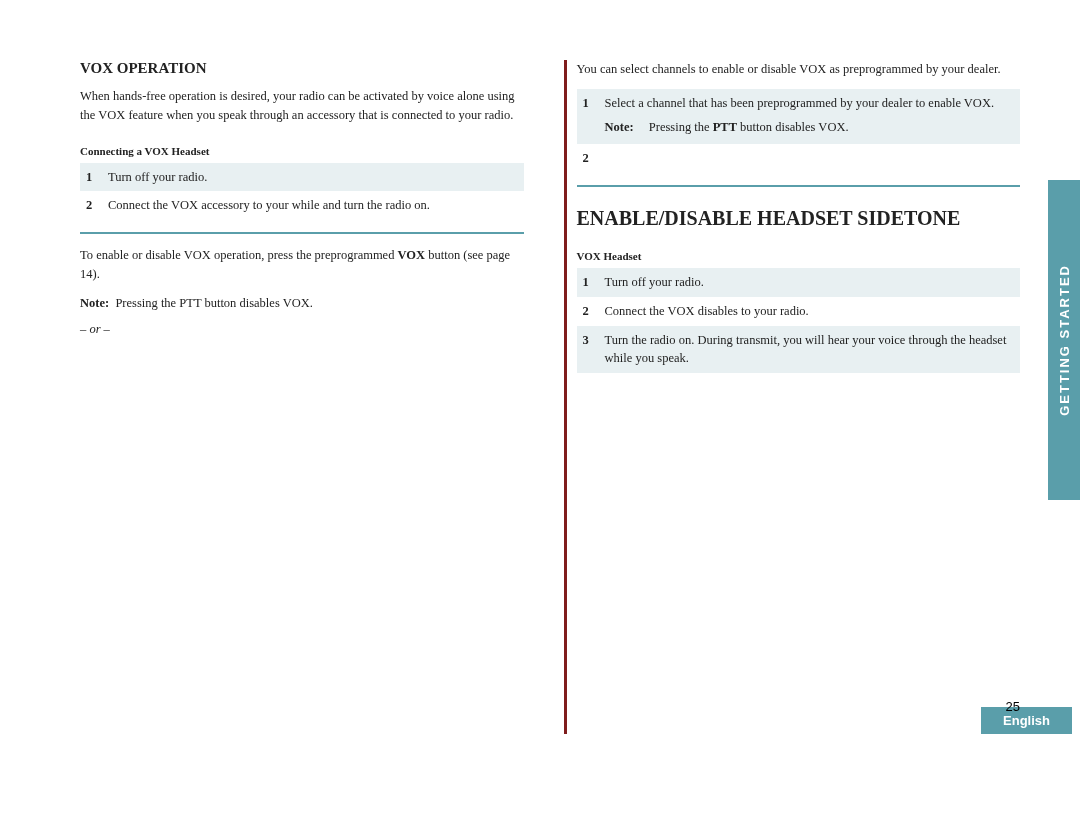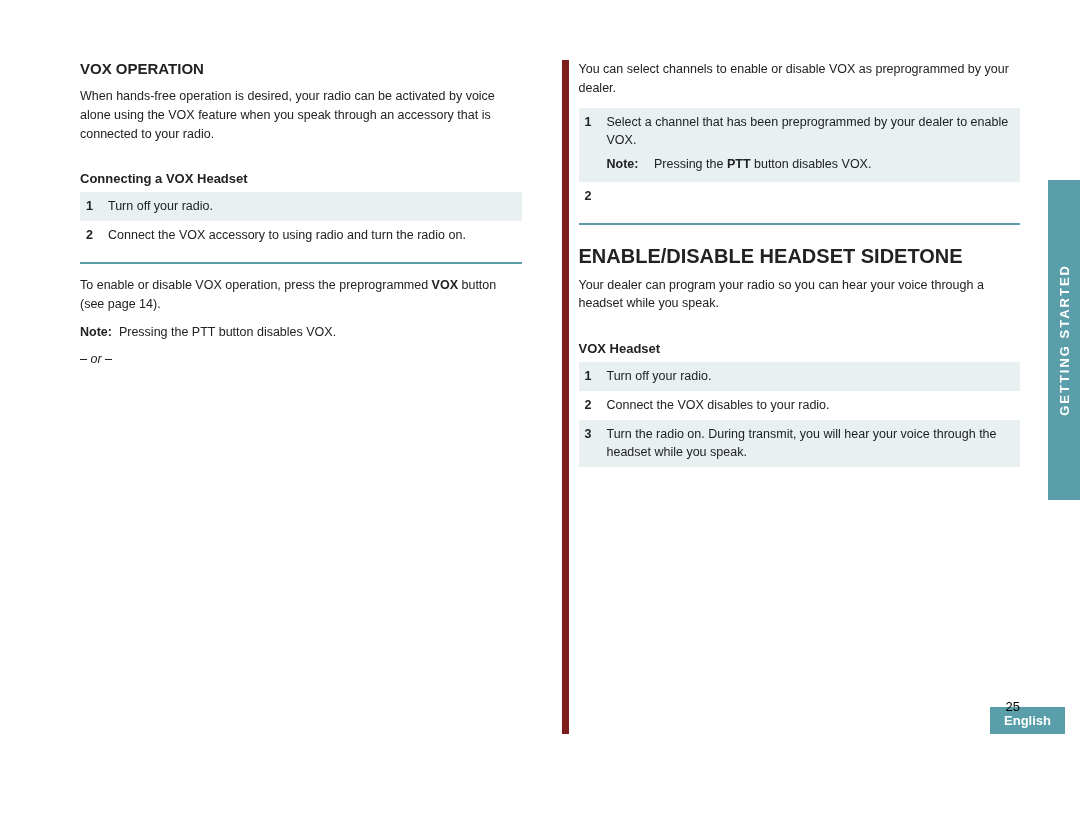--- a/index.html
+++ b/index.html
@@ -41,27 +41,27 @@
       font-weight: bold;
       letter-spacing: 2px;
       writing-mode: vertical-rl;
       transform: rotate(180deg);
       text-transform: uppercase;
     }
 
     
     .english-badge {
       position: absolute;
-      right: 15px;
+      right: 8px;
       bottom: 100px;
       background: #5a9eaa;
       color: #fff;
       font-size: 13px;
       font-weight: bold;
-      padding: 6px 14px;
+      padding: 6px 22px;
     }
 
     
     .page-number {
       position: absolute;
       bottom: 120px;
       right: 60px;
       font-size: 13px;
       color: #000000;
       font-weight: normal;
@@ -69,33 +69,34 @@
 
     
     .content-area {
       position: absolute;
       top: 60px;
       left: 80px;
       right: 60px;
       bottom: 100px;
       display: flex;
       gap: 30px;
+      font-family: Liberation Serif, serif;
     }
 
     
     .left-col {
       flex: 1;
       padding-right: 10px;
     }
 
     
     .right-col {
       flex: 1;
       padding-left: 10px;
-      border-left: 7px solid #7f1d1d;
+      border-left: 3px solid #7f1d1d;
     }
 
     .section-title {
       font-size: 15px;
       font-weight: bold;
       text-transform: uppercase;
       margin-bottom: 10px;
     }
 
     .section-title-large {
@@ -107,24 +108,24 @@
     }
 
     .body-text {
       font-size: 12.5px;
       line-height: 1.5;
       margin-bottom: 10px;
       color: #222;
     }
 
     .subheading {
-      font-size: 13px;
+      font-size: 11px;
       font-weight: bold;
       margin-bottom: 6px;
-      margin-top: 28px;
+      margin-top: 20px;
     }
 
     
     .numbered-list {
       margin-bottom: 10px;
     }
 
     .list-item {
       display: flex;
       gap: 8px;
@@ -201,21 +202,21 @@
 
       <div class="subheading">Connecting a VOX Headset</div>
 
       <div class="numbered-list">
         <div class="list-item shaded">
           <span class="num">1</span>
           <span class="item-text">Turn off your radio.</span>
         </div>
         <div class="list-item">
           <span class="num">2</span>
-          <span class="item-text">Connect the VOX accessory to using radio and turn the radio on.</span>
+          <span class="item-text">Connect the VOX accessory to your while and turn the radio on.</span>
         </div>
       </div>
 
       <hr class="divider-line">
 
 
       <p class="body-text">
         To enable or disable VOX operation, press the preprogrammed <span class="bold-inline">VOX</span> button (see page 14).
       </p>
 
@@ -243,21 +244,20 @@
         </div>
         <div class="list-item">
           <span class="num">2</span>
         </div>
       </div>
 
       <hr class="divider-line">
 
       <div class="section-title-large">ENABLE/DISABLE HEADSET SIDETONE</div>
 
-      <p class="body-text">Your dealer can program your radio so you can hear your voice through a headset while you speak.</p>
 
       <div class="subheading">VOX Headset</div>
 
       <div class="numbered-list">
         <div class="list-item shaded">
           <span class="num">1</span>
           <span class="item-text">Turn off your radio.</span>
         </div>
         <div class="list-item">
           <span class="num">2</span>

